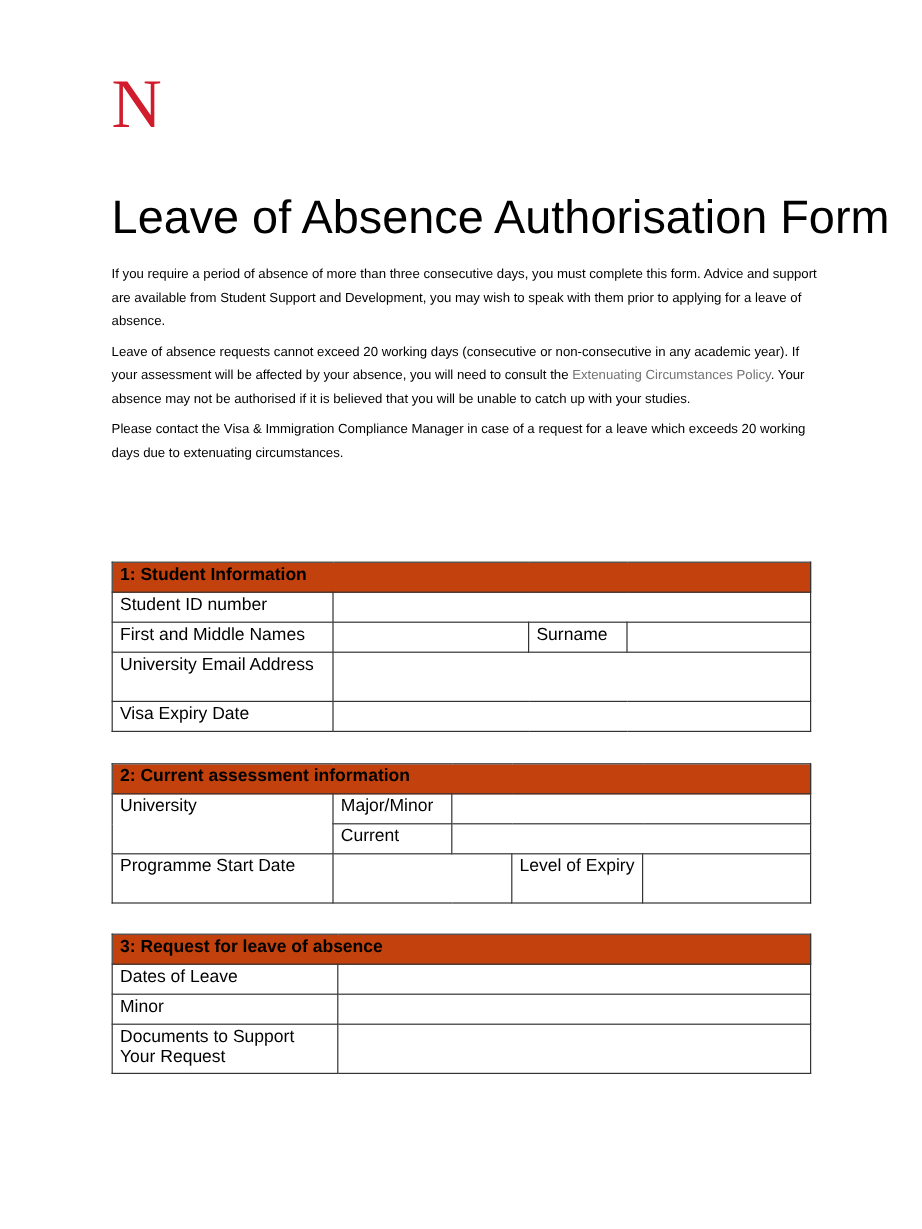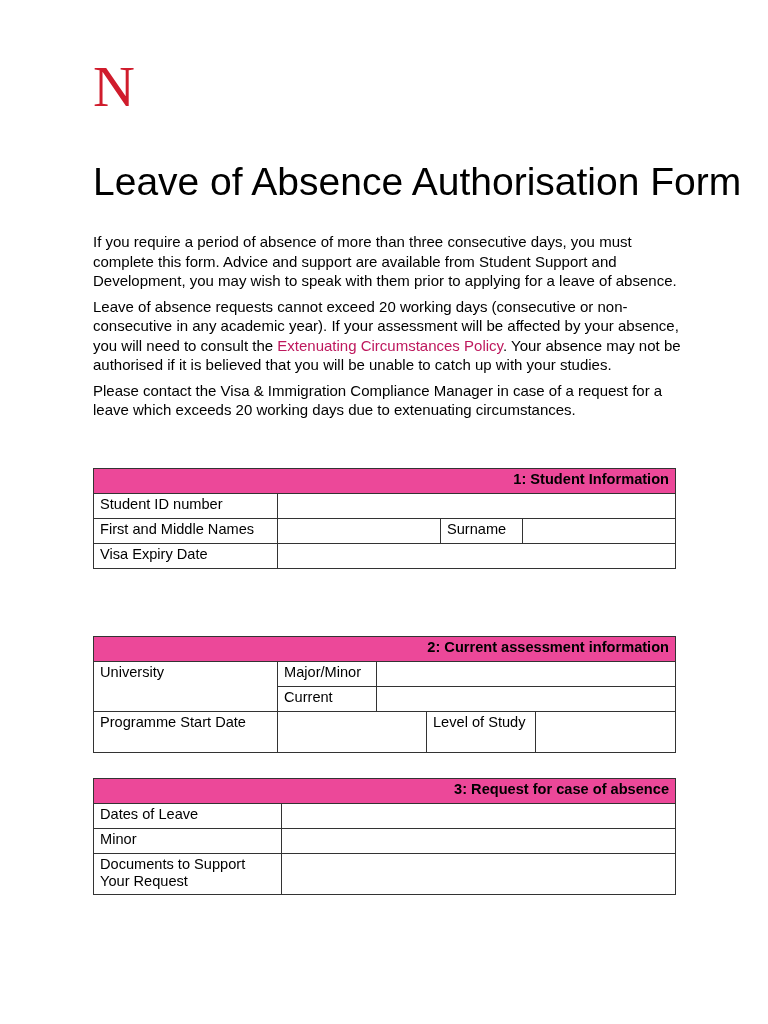--- a/index.html
+++ b/index.html
@@ -1,27 +1,27 @@
 <!DOCTYPE html>
 <html><head>
 <meta charset="utf-8">
 <style>
   html, body { margin: 0; padding: 0; background: #ffffff; }
   body { width: 768px; height: 1024px; position: relative; overflow: hidden;
          font-family: "Liberation Sans", sans-serif; color: #000; }
   .logo { position: absolute; left: 93px; top: 58px; font-family: "Liberation Serif", serif;
           font-size: 58px; color: #d01c2c; line-height: 1; letter-spacing: -1px; }
   .title { position: absolute; left: 93px; top: 160px; font-size: 39px; font-weight: normal; margin: 0; }
-  .intro { position: absolute; left: 93px; top: 232px; width: 590px; font-size: 15px; line-height: 19.5px; }
+  .intro { position: absolute; left: 93px; top: 220px; width: 590px; font-size: 11px; line-height: 19.5px; }
   .intro p { margin: 0 0 6px 0; }
-  .link { color: #be185d; text-decoration: none; }
+  .link { color: #737373; text-decoration: none; }
   table.sec { position: absolute; left: 93px; width: 583px; border-collapse: collapse;
               font-size: 14.6px; line-height: 16.5px; table-layout: fixed; }
   table.sec td { border: 1.3px solid #333; padding: 2px 6px; vertical-align: top; height: 20px; }
-  table.sec td.hdr { background: #ec4899; font-weight: bold; text-align: right; }
+  table.sec td.hdr { background: #c2410c; font-weight: bold; }
   table.sec td.tall { height: 36px; }
 </style>
 </head>
 <body>
 
 <div class="logo">N</div>
 
 <h1 class="title">Leave of Absence Authorisation Form</h1>
 
 <div class="intro">
@@ -45,20 +45,24 @@
     <td>Student ID number</td>
     <td colspan="3"></td>
   </tr>
   <tr>
     <td>First and Middle Names</td>
     <td></td>
     <td>Surname</td>
     <td></td>
   </tr>
   <tr>
+    <td class="tall">University Email Address</td>
+    <td colspan="3"></td>
+  </tr>
+  <tr>
     <td>Visa Expiry Date</td>
     <td colspan="3"></td>
   </tr>
 </tbody>
   </table>
 
 <table class="sec" style="top:636px;">
   <colgroup>
       <col style="width:184px">
       <col style="width:99px">
@@ -75,34 +79,34 @@
     <td>Major/Minor</td>
     <td colspan="3"></td>
   </tr>
   <tr>
     <td>Current</td>
     <td colspan="3"></td>
   </tr>
   <tr>
     <td class="tall">Programme Start Date</td>
     <td colspan="2"></td>
-    <td>Level of Study</td>
+    <td>Level of Expiry</td>
     <td></td>
   </tr>
 </tbody>
   </table>
 
 <table class="sec" style="top:778px;">
   <colgroup>
       <col style="width:188px">
       <col>
     </colgroup>
   <tbody>
       <tr>
-        <td class="hdr" colspan="2">3: Request for case of absence</td>
+        <td class="hdr" colspan="2">3: Request for leave of absence</td>
       </tr>
   <tr>
     <td>Dates of Leave</td>
     <td></td>
   </tr>
   <tr>
     <td>Minor</td>
     <td></td>
   </tr>
   <tr>

